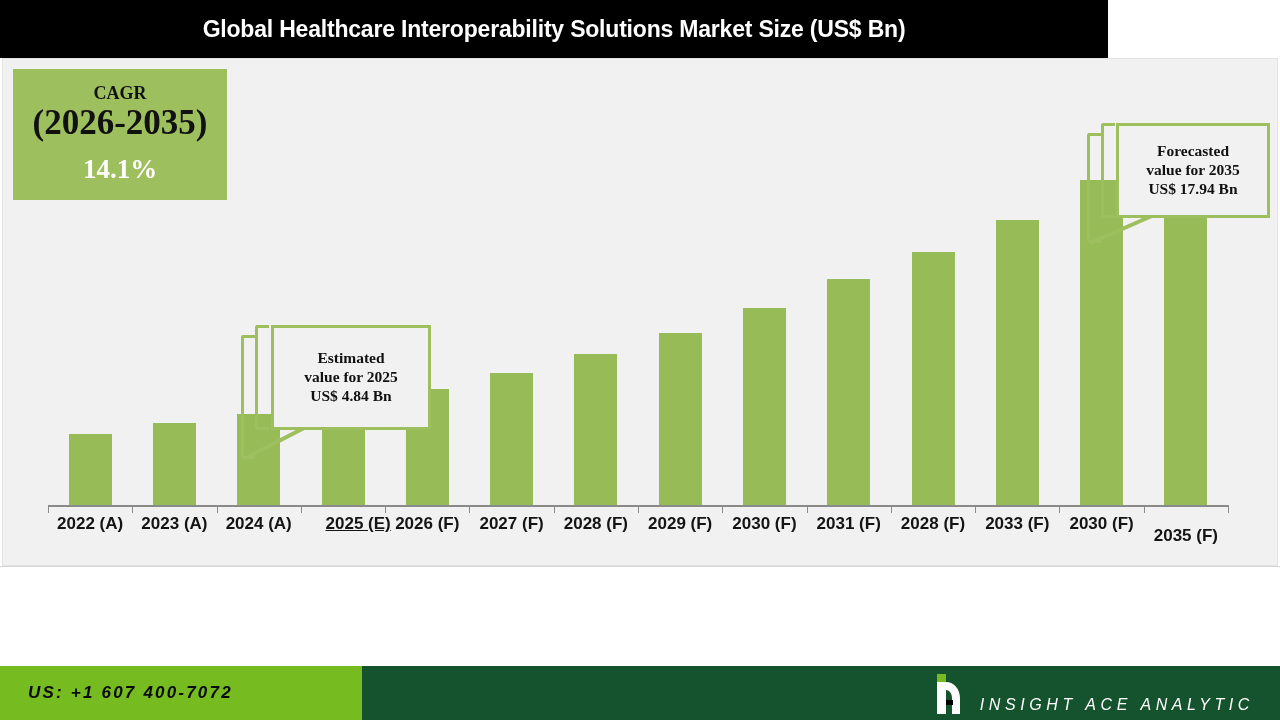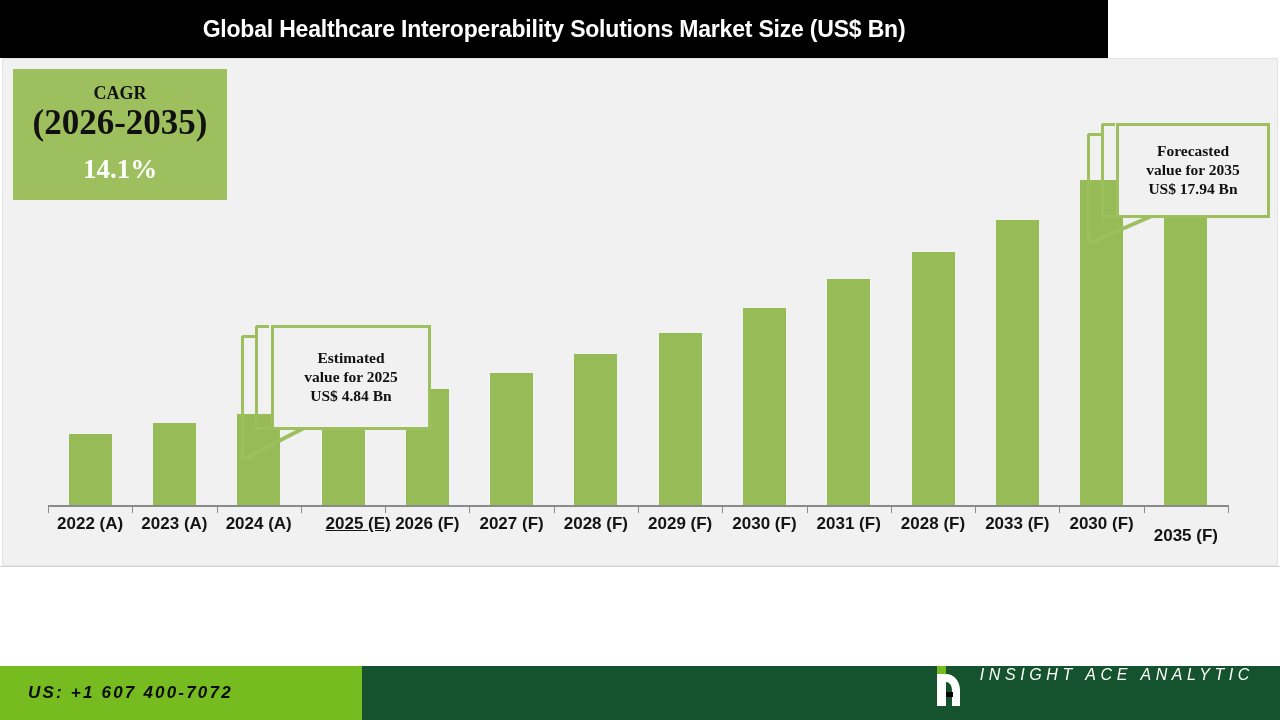--- a/index.html
+++ b/index.html
@@ -116,21 +116,21 @@
   #footer-green {
     position: absolute; left: 0; top: 0; width: 362px; height: 54px; background: #76BC21;
     display: flex; align-items: center;
   }
   #footer-phone {
     margin-left: 28px; font-size: 17px; font-weight: bold; color: #0a0a0a;
     letter-spacing: 2.2px; font-family: "Liberation Sans", sans-serif;
   }
   #footer-brand {
     position: absolute; right: 26px; top: 0; height: 48px;
-    display: flex; align-items: flex-start;
+    display: flex; align-items: flex-end;
   }
   #brand-mark { position: relative; width: 30px; height: 40px; margin-right: 18px; }
   #brand-text {
     font-size: 16px; color: #ffffff; letter-spacing: 4.6px; font-weight: normal;
     font-family: "Liberation Sans", sans-serif;
   }
 </style>
 </head>
 <body>
 

